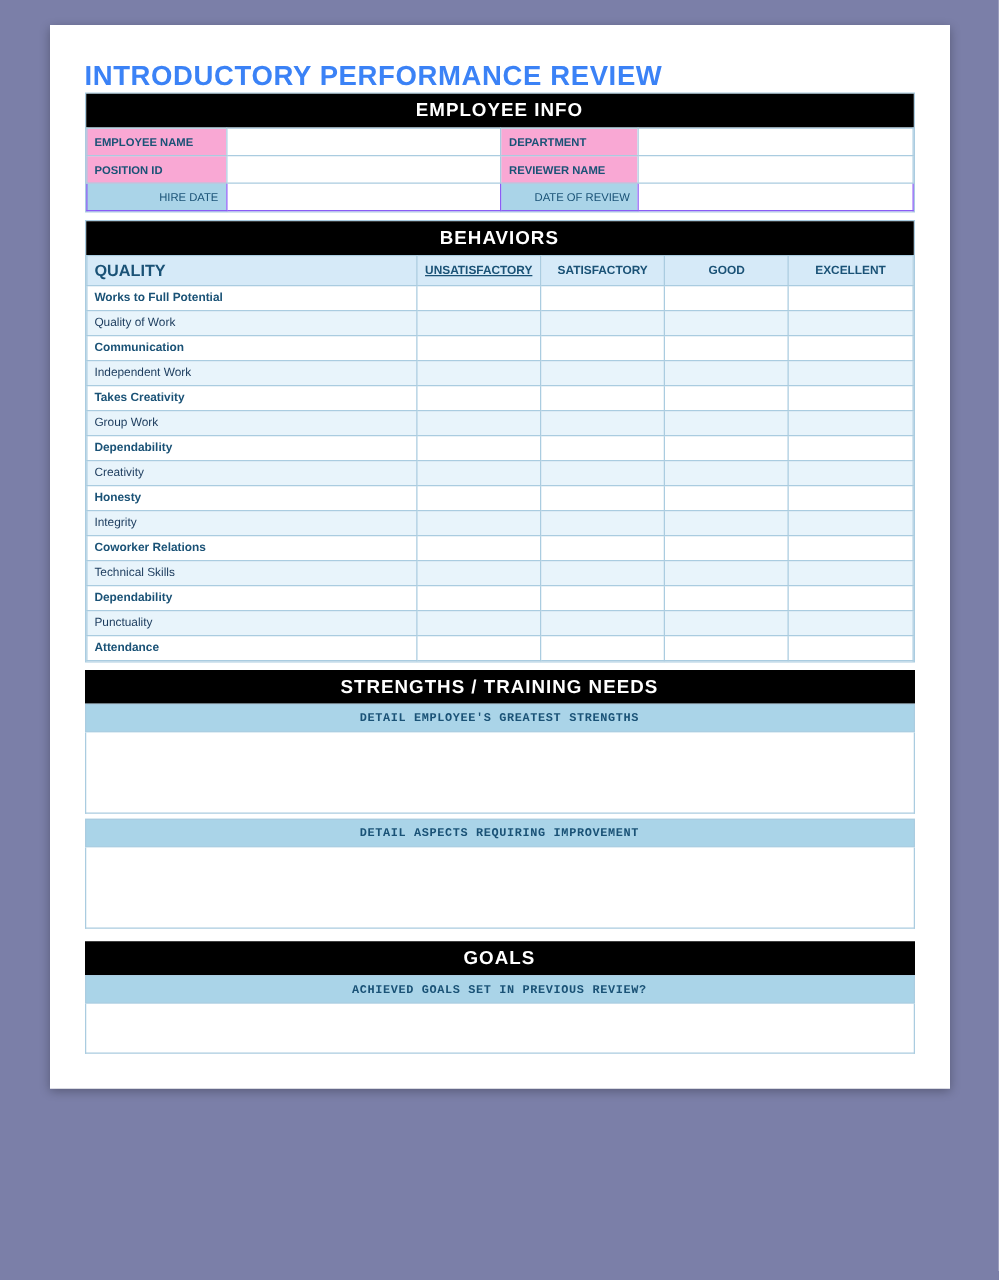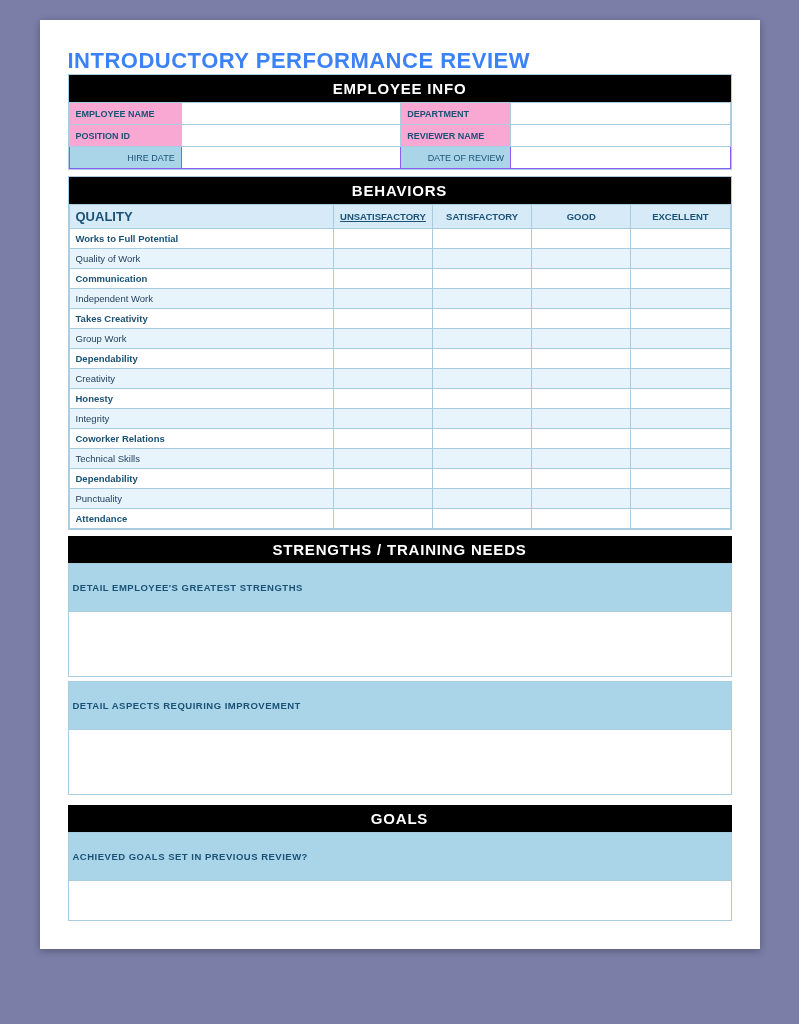--- a/index.html
+++ b/index.html
@@ -106,26 +106,27 @@
     }
     .behaviors-table td.row-label {
       font-size: 9.5px;
     }
     .strengths-section {
       margin-top: 0;
     }
     .sub-header {
       background-color: #aad4e8;
       color: #1a5276;
-      text-align: left;
+      text-align: center;
       font-size: 9.5px;
       font-weight: bold;
-      padding: 18px 4px;
+      padding: 5px 4px;
       border: 1px solid #aacce0;
       letter-spacing: 0.5px;
+      font-family: Liberation Mono, monospace;
     }
     .text-area-box {
       border: 1px solid #aacce0;
       border-top: none;
       height: 65px;
       background: #fff;
       width: 100%;
     }
     .goals-section {
       margin-top: 10px;

